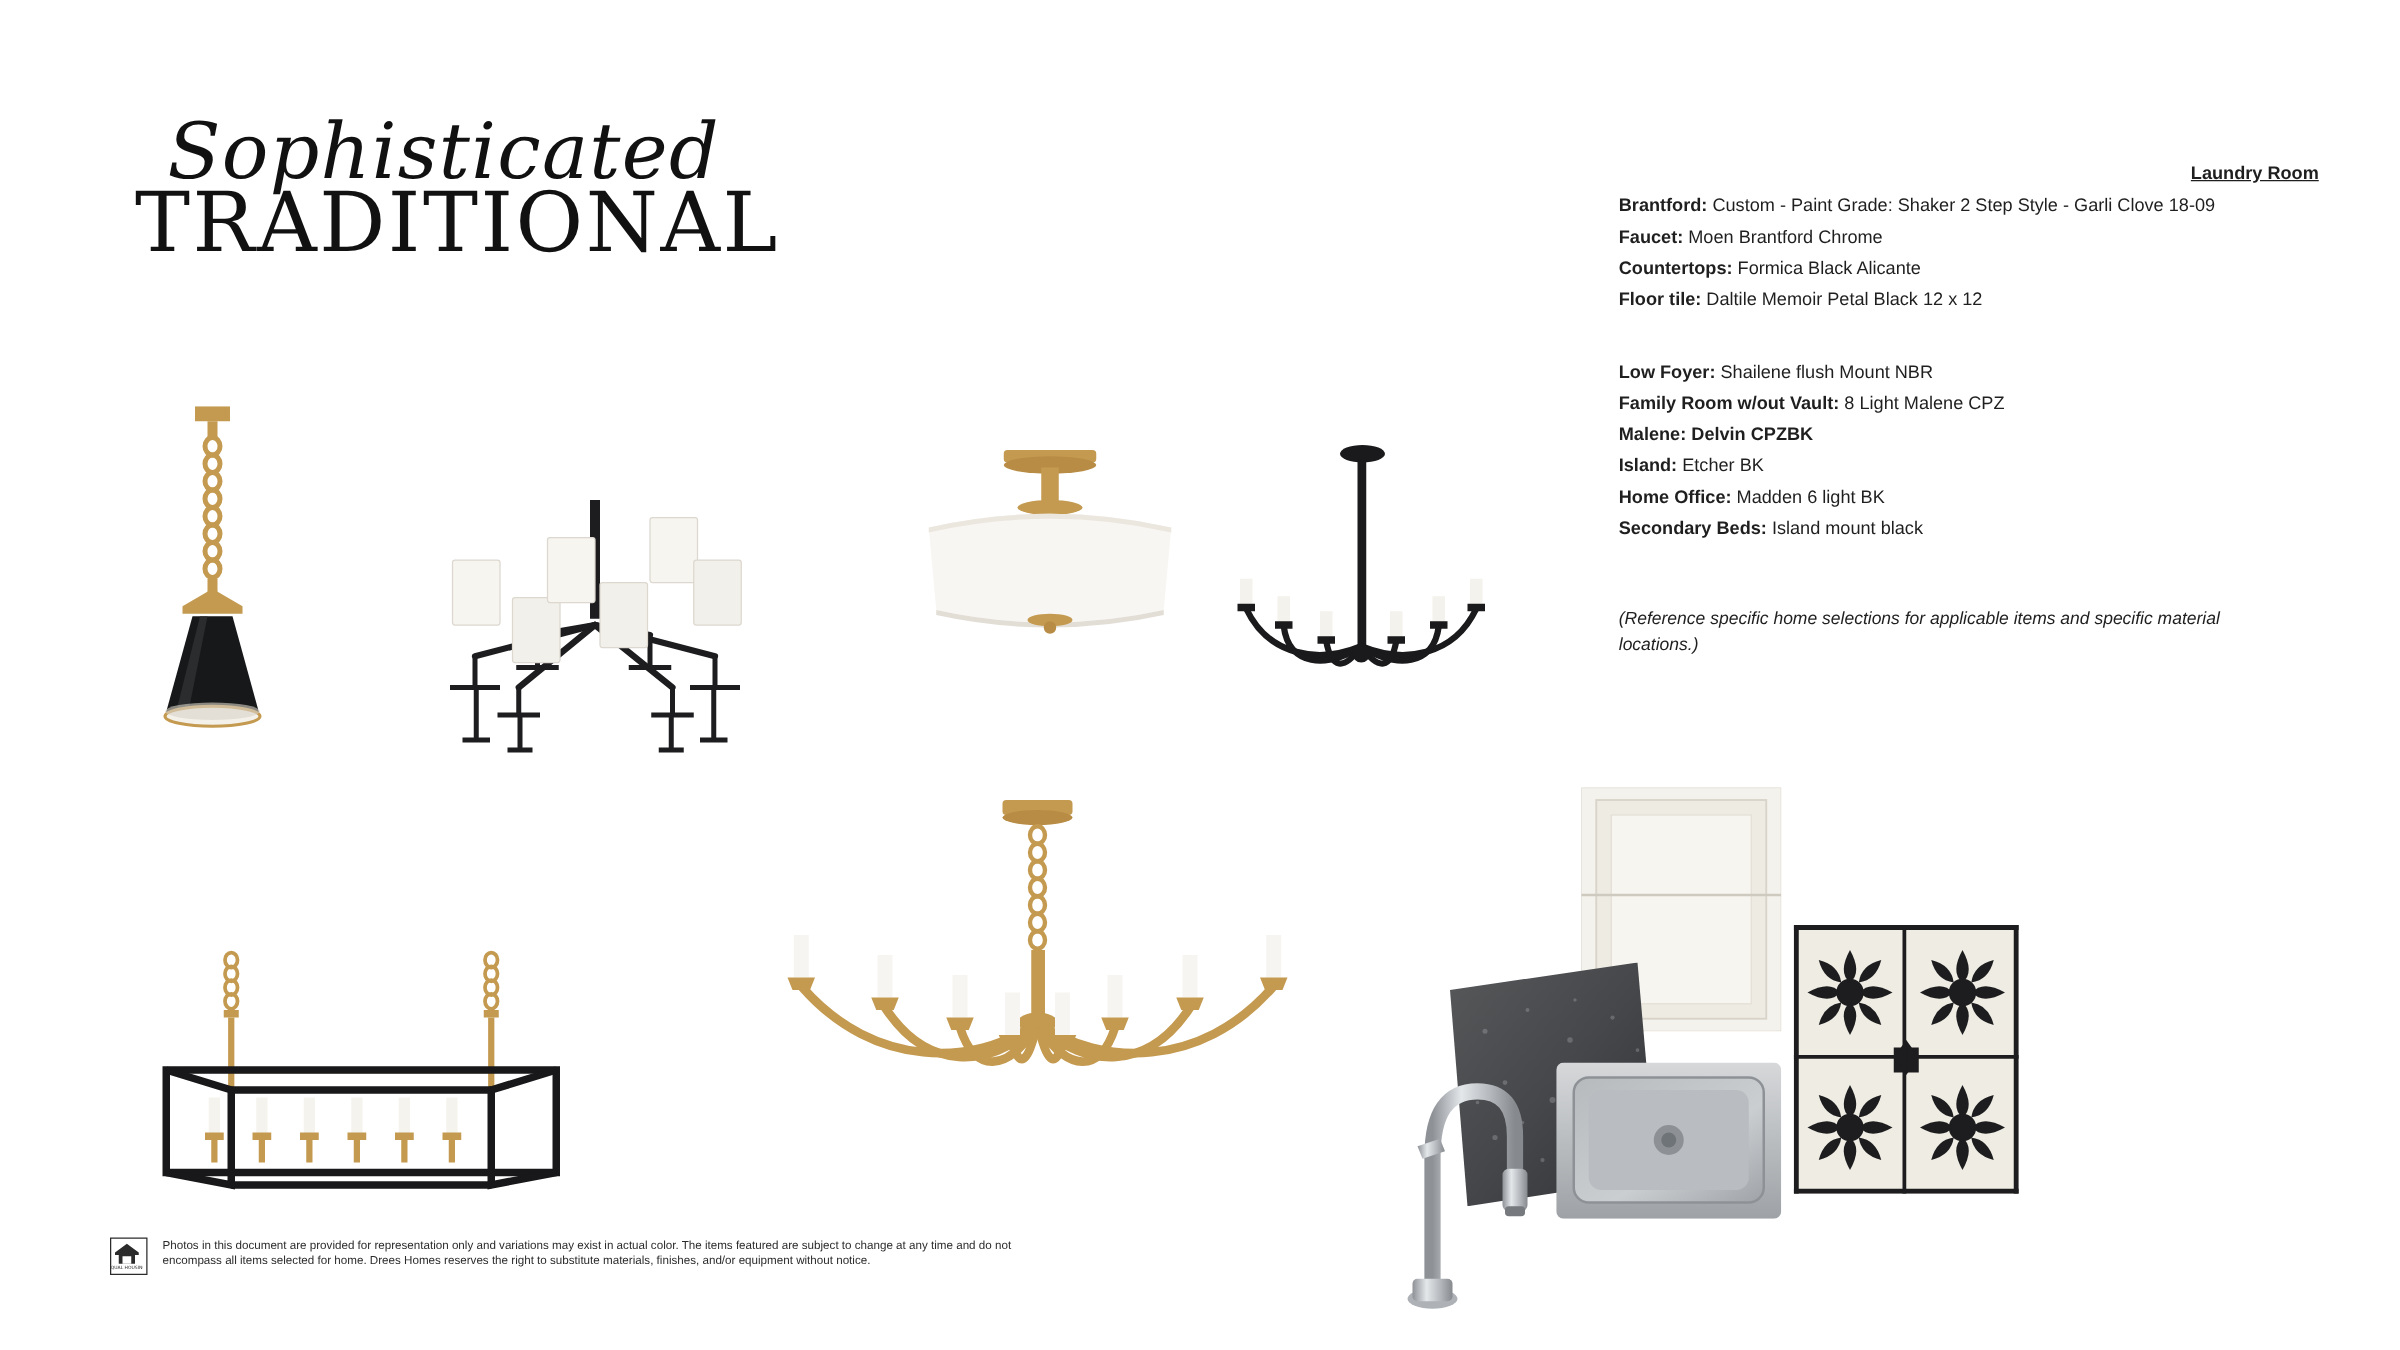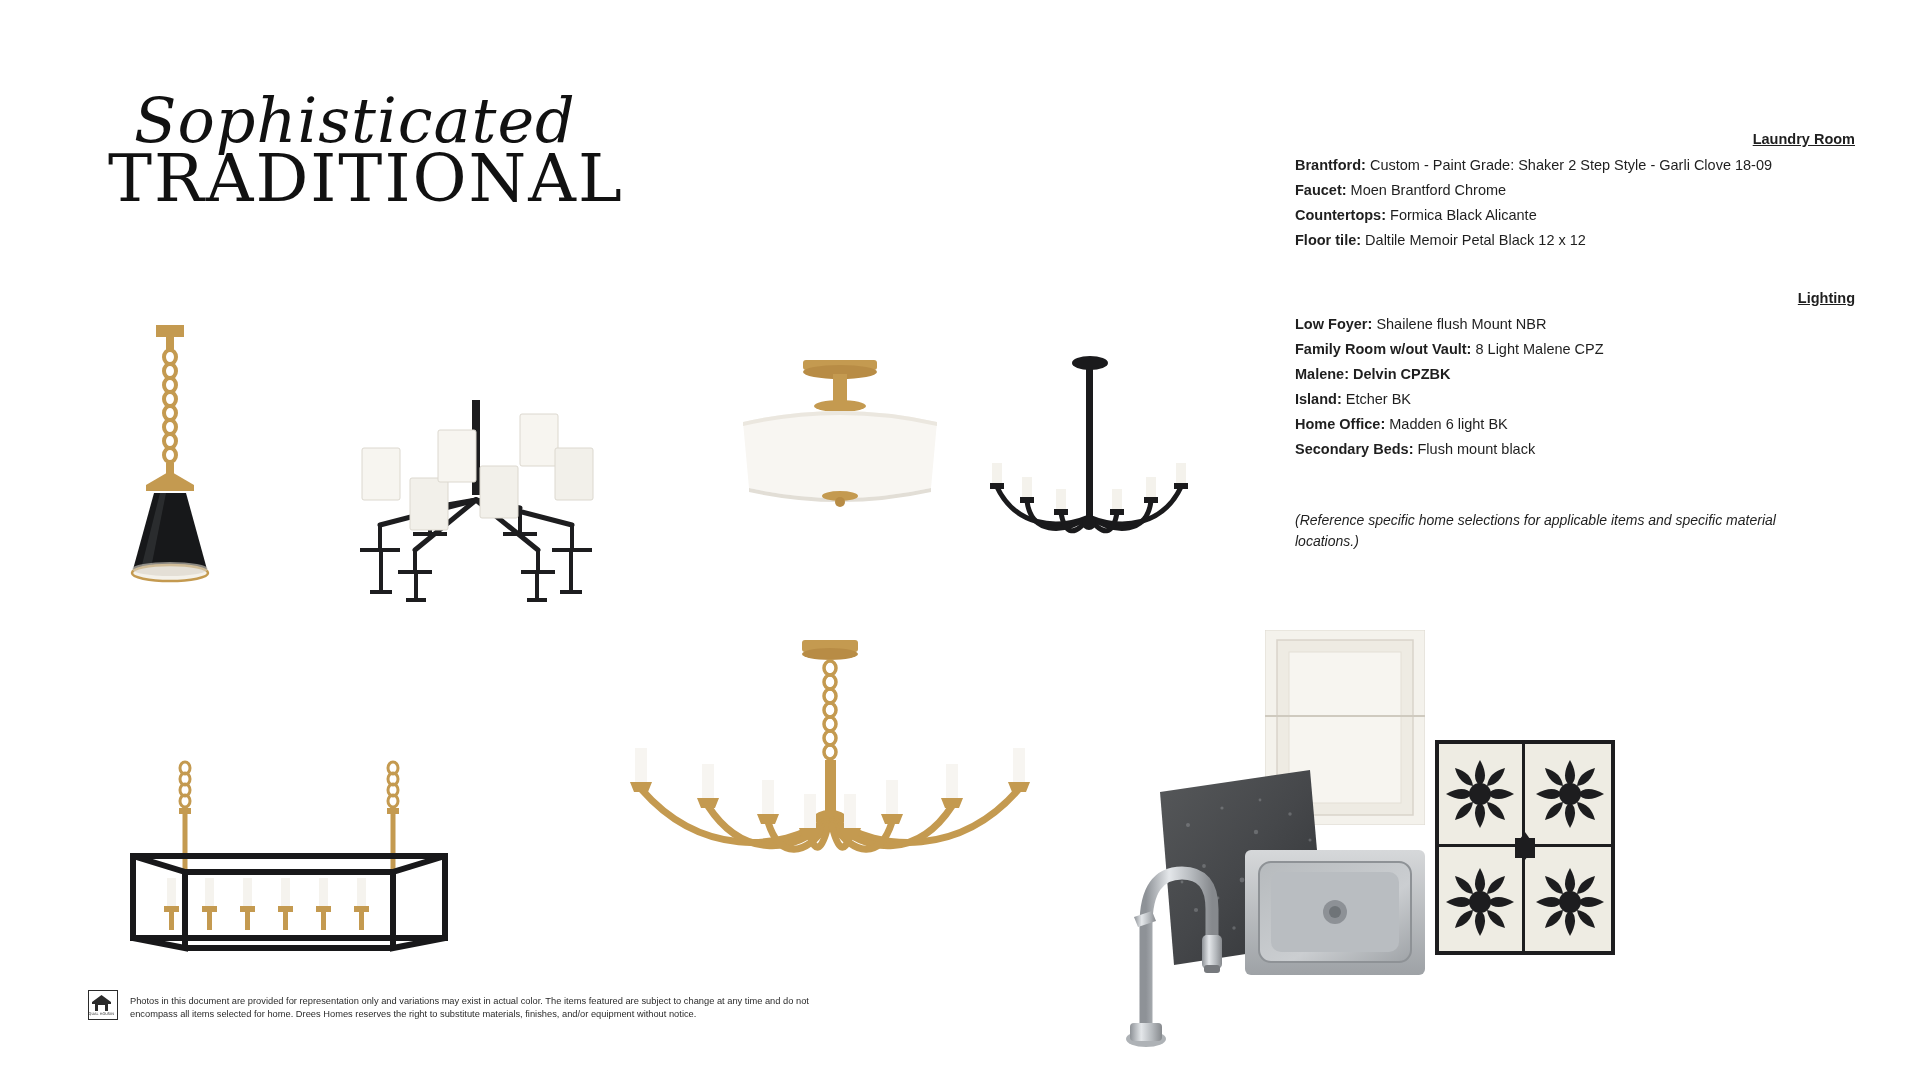--- a/index.html
+++ b/index.html
@@ -111,21 +111,21 @@
   #floor-tile { left: 1435px; top: 740px; width: 180px; height: 215px; }
   #sink-swatch { left: 1245px; top: 850px; width: 180px; height: 125px; }
   #faucet-img { left: 1120px; top: 855px; width: 110px; height: 200px; }
 
   
   #footer {
     position: absolute;
     left: 88px;
     top: 990px;
     display: flex;
-    align-items: flex-end;
+    align-items: flex-start;
     gap: 12px;
   }
   #eho-logo {
     width: 28px;
     height: 28px;
     border: 1.5px solid #2b2b2b;
     position: relative;
     flex: 0 0 auto;
   }
   #footer-text {
@@ -160,21 +160,20 @@
       <span class="spec-label">Countertops:</span>
       <span class="spec-value">Formica Black Alicante</span>
     </div>
     <div class="spec-row">
       <span class="spec-label">Floor tile:</span>
       <span class="spec-value">Daltile Memoir Petal Black 12 x 12</span>
     </div>
   </div>
 
   <div id="lighting-block">
-    <div class="section-heading">Lighting</div>
 
     <div class="spec-row">
       <span class="spec-label">Low Foyer:</span>
       <span class="spec-value">Shailene flush Mount NBR</span>
     </div>
     <div class="spec-row">
       <span class="spec-label">Family Room w/out Vault:</span>
       <span class="spec-value">8 Light Malene CPZ</span>
     </div>
     <div class="spec-row">
@@ -184,21 +183,21 @@
     <div class="spec-row">
       <span class="spec-label">Island:</span>
       <span class="spec-value"> Etcher BK</span>
     </div>
     <div class="spec-row">
       <span class="spec-label">Home Office:</span>
       <span class="spec-value">Madden 6 light BK</span>
     </div>
     <div class="spec-row">
       <span class="spec-label">Secondary Beds:</span>
-      <span class="spec-value">Flush mount black</span>
+      <span class="spec-value">Island mount black</span>
     </div>
   </div>
 
   <div id="reference-note">(Reference specific home selections for applicable items and specific material locations.)</div>
 </div>
 
 <div class="product" id="pendant-cone">
   <svg width="120" height="330" viewBox="0 0 120 330">
     <rect x="46" y="0" width="28" height="12" fill="#c49a50"></rect>
     <rect x="56" y="12" width="8" height="14" fill="#c49a50"></rect>

